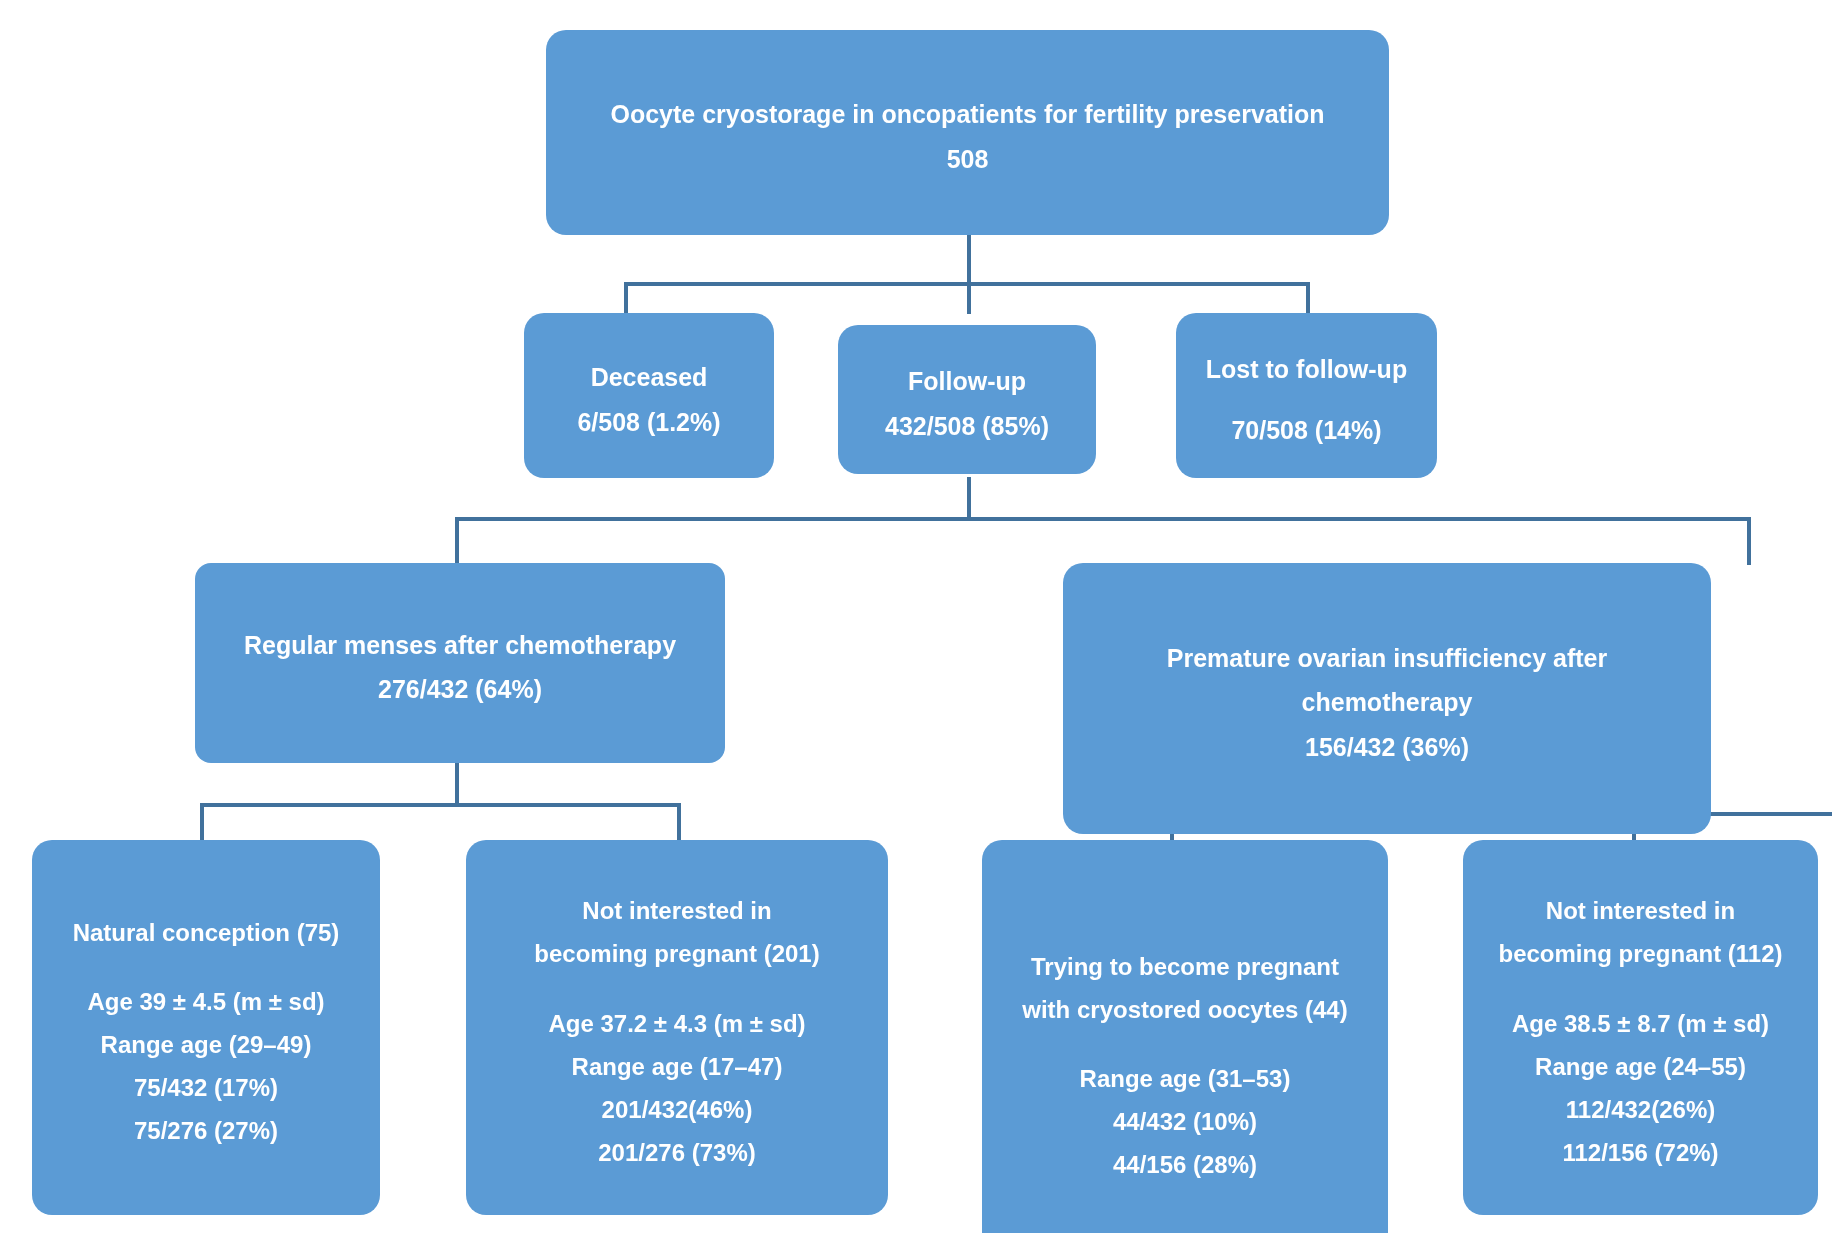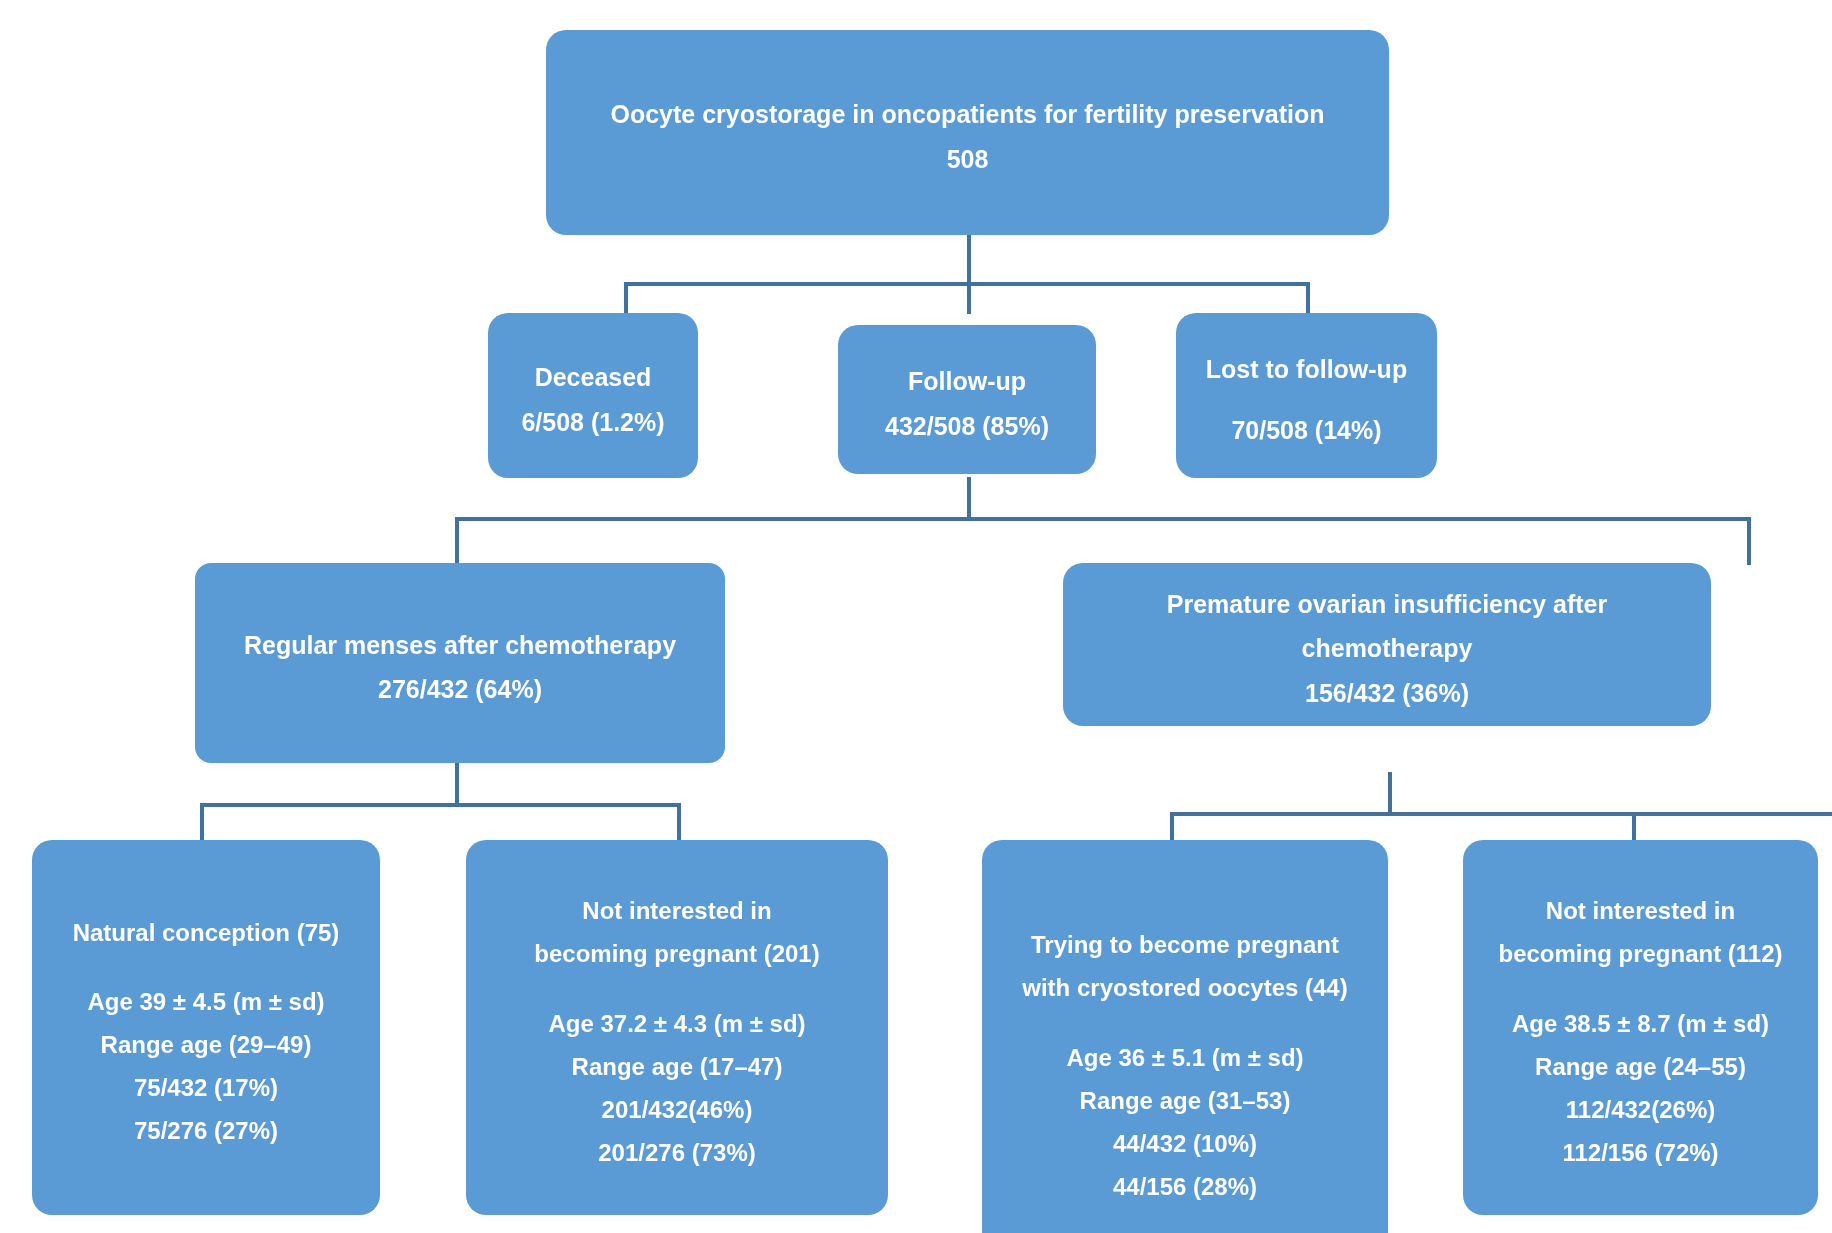--- a/index.html
+++ b/index.html
@@ -78,41 +78,41 @@
   <div class="conn vline" style="left:1388px; top:772px; height:42px;"></div>
   <div class="conn hline" style="left:1170px; top:812px; width:1040px;"></div>
   <div class="conn vline" style="left:1170px; top:812px; height:30px;"></div>
   <div class="conn vline" style="left:1632px; top:812px; height:30px;"></div>
 
   <div class="node root" style="left:546px; top:30px; width:843px; height:205px;">
     <span class="ln">Oocyte cryostorage in oncopatients for fertility preservation</span>
     <span class="ln">508</span>
   </div>
 
-  <div class="node lvl2" style="left:488px; top:313px; width:210px; height:165px;">
+  <div class="node lvl2" style="left:524px; top:313px; width:250px; height:165px;">
     <span class="ln">Deceased</span>
     <span class="ln">6/508 (1.2%)</span>
   </div>
 
   <div class="node lvl2" style="left:838px; top:325px; width:258px; height:149px;">
     <span class="ln">Follow-up</span>
     <span class="ln">432/508 (85%)</span>
   </div>
 
   <div class="node lvl2" style="left:1176px; top:313px; width:261px; height:165px;gap:16px;">
     <span class="ln">Lost to follow-up</span>
     <span class="ln">70/508 (14%)</span>
   </div>
 
   <div class="node lvl3" style="left:195px; top:563px; width:530px; height:200px;border-radius:16px;">
     <span class="ln">Regular menses after chemotherapy</span>
     <span class="ln">276/432 (64%)</span>
   </div>
 
-  <div class="node lvl3" style="left:1063px; top:563px; width:648px; height:163px;">
+  <div class="node lvl3" style="left:1063px; top:563px; width:648px; height:271px;">
     <span class="ln">Premature ovarian insufficiency after</span>
     <span class="ln">chemotherapy</span>
     <span class="ln">156/432 (36%)</span>
   </div>
 
   <div class="node leaf" style="left:32px; top:840px; width:348px; height:375px;">
     <span class="ln">Natural conception (75)</span>
     <span class="spacer"></span>
     <span class="ln">Age 39 ± 4.5 (m ± sd)</span>
     <span class="ln">Range age (29–49)</span>
@@ -127,21 +127,20 @@
     <span class="ln">Age 37.2 ± 4.3 (m ± sd)</span>
     <span class="ln">Range age (17–47)</span>
     <span class="ln">201/432(46%)</span>
     <span class="ln">201/276 (73%)</span>
   </div>
 
   <div class="node leaf" style="left:982px; top:840px; width:406px; height:443px;">
     <span class="ln">Trying to become pregnant</span>
     <span class="ln">with cryostored oocytes (44)</span>
     <span class="spacer"></span>
-    <span class="ln">Age 36 ± 5.1 (m ± sd)</span>
     <span class="ln">Range age (31–53)</span>
     <span class="ln">44/432 (10%)</span>
     <span class="ln">44/156 (28%)</span>
   </div>
 
   <div class="node leaf" style="left:1463px; top:840px; width:355px; height:375px;">
     <span class="ln">Not interested in</span>
     <span class="ln">becoming pregnant (112)</span>
     <span class="spacer"></span>
     <span class="ln">Age 38.5 ± 8.7 (m ± sd)</span>

